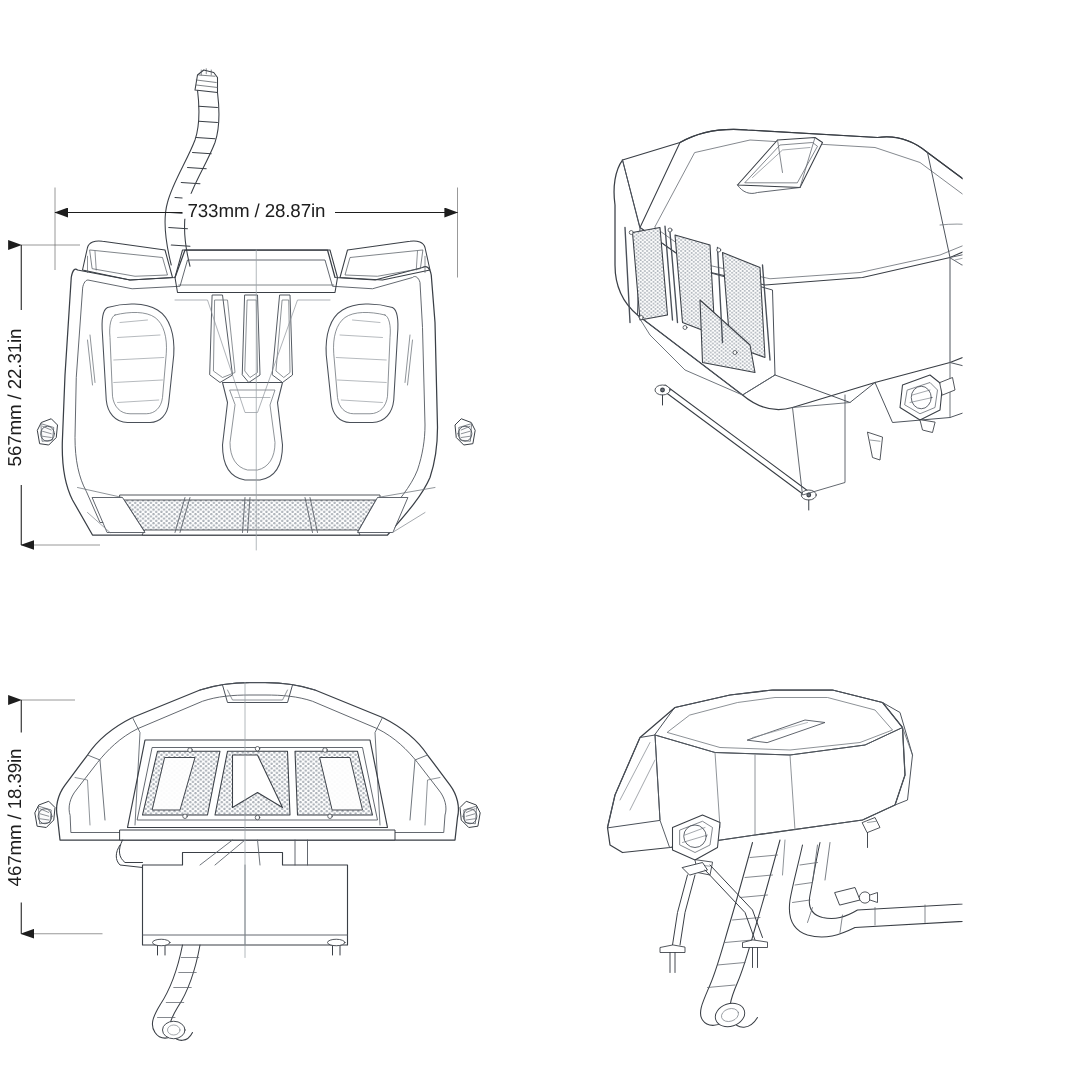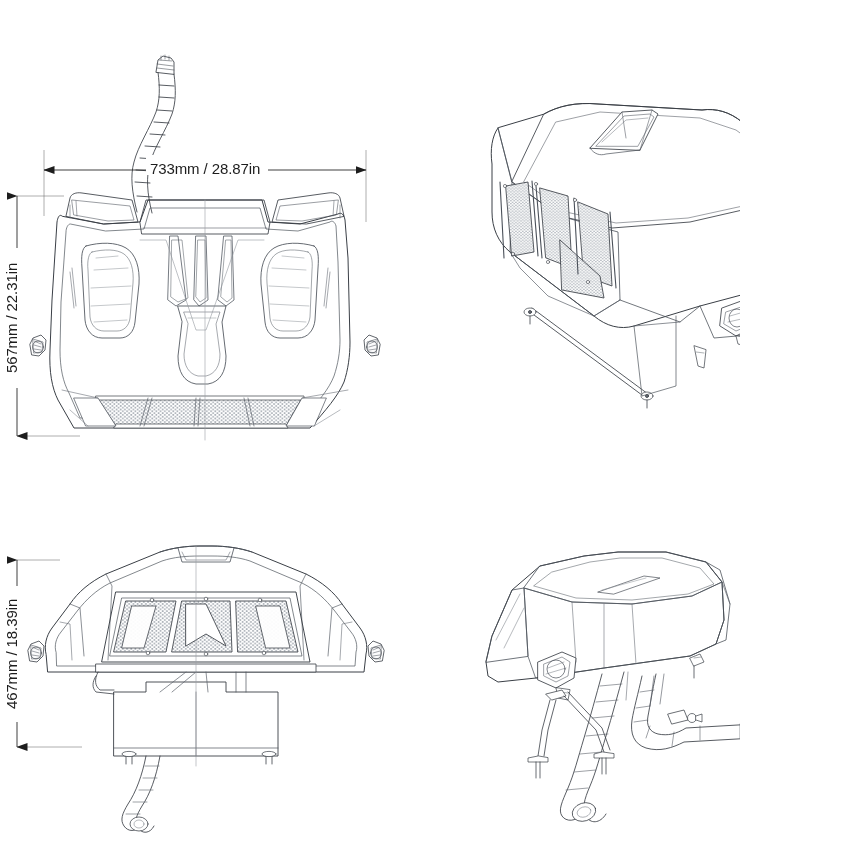--- a/index.html
+++ b/index.html
@@ -10,20 +10,21 @@
   }
   body {
     font-family: "Liberation Sans", sans-serif;
   }
   #sheet {
     position: relative;
     width: 740px;
     height: 862px;
     background: #ffffff;
     overflow: hidden;
+    padding-left: 30px;
   }
   #sheet svg {
     position: absolute;
     top: 0;
     left: 0;
     display: block;
   }
   .dim-text {
     font-family: "Liberation Sans", sans-serif;
     font-size: 15px;

